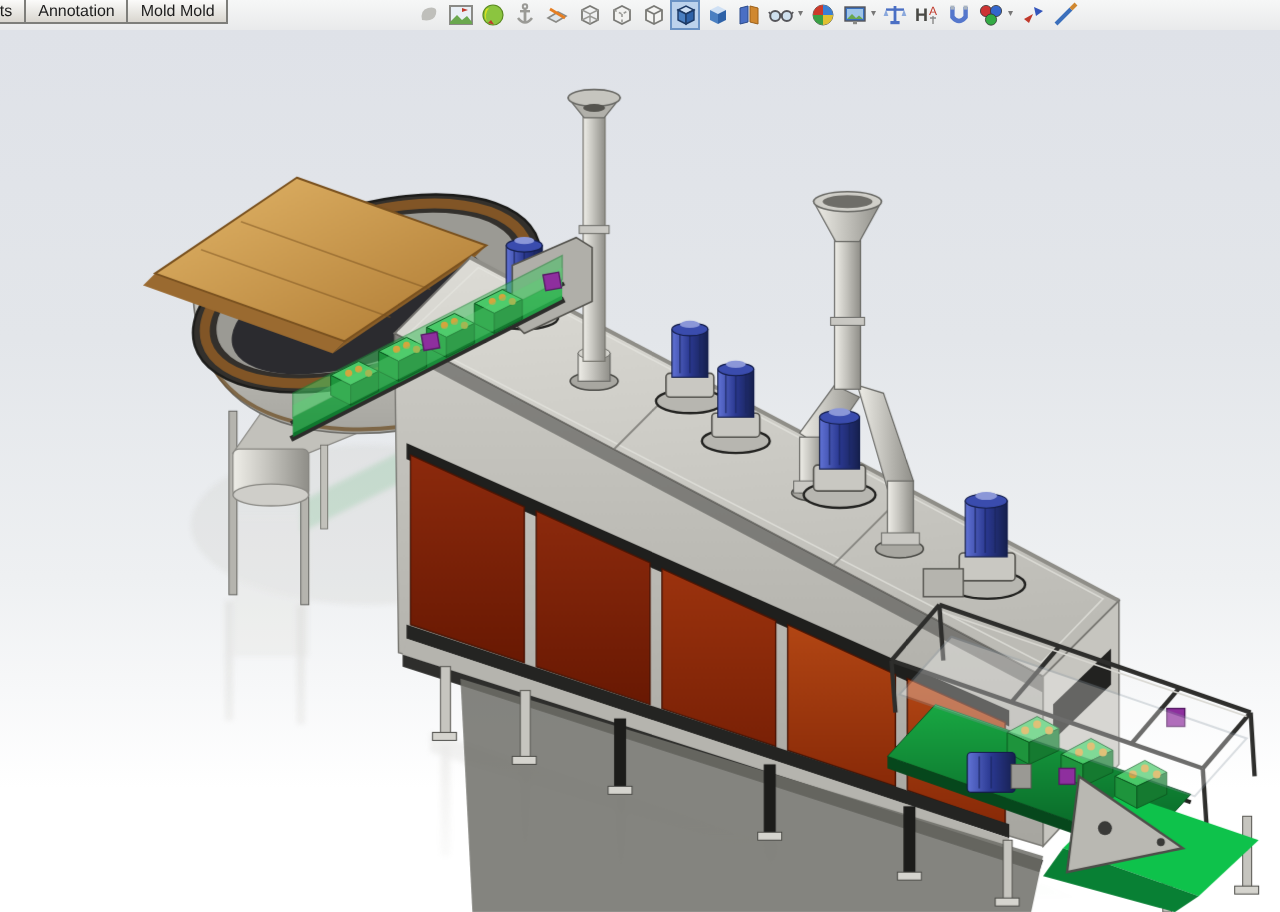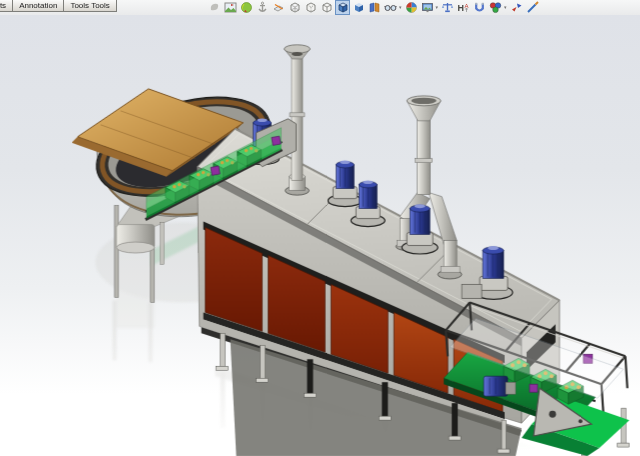--- a/index.html
+++ b/index.html
@@ -25,21 +25,21 @@
 </style>
 </head>
 <body>
 
 <div class="app">
 
   <div class="topbar">
     <div class="tabs">
       <div class="tab">ents</div>
       <div class="tab">Annotation</div>
-      <div class="tab">Tools Tools</div>
+      <div class="tab">Mold Mold</div>
     </div>
 
     <div class="icons">
       <div class="ico">
         <svg viewBox="0 0 13 13">
             <path d="M3,9 Q2,4 6,3 Q11,2 10,6 Q9,10 3,9Z" fill="#bfbfbb"></path>
           </svg>
       </div>
       <div class="ico">
         <svg viewBox="0 0 13 13">

